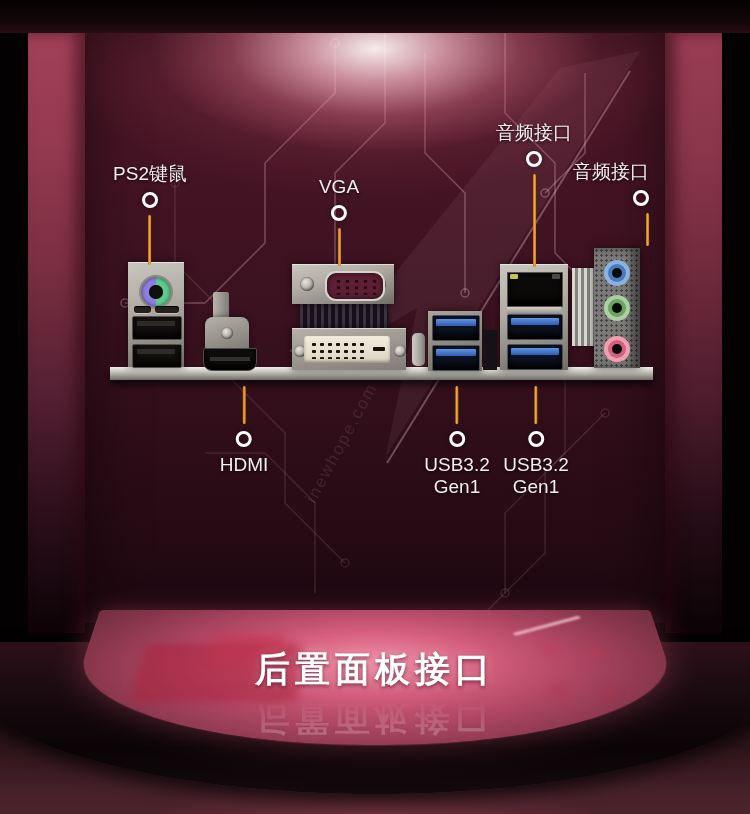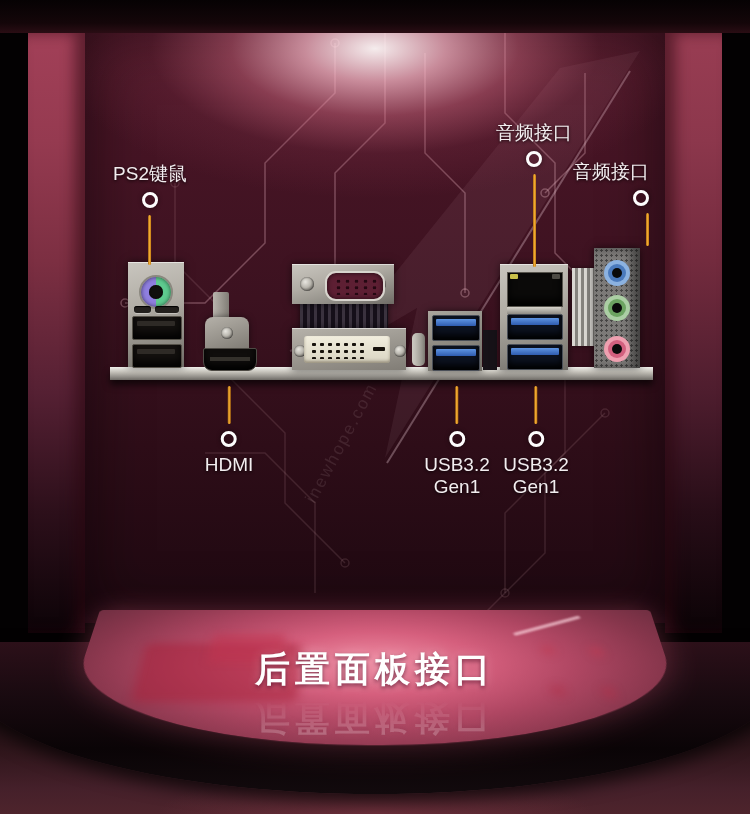--- a/index.html
+++ b/index.html
@@ -249,32 +249,37 @@
           <div class="hole"></div>
       </div>
     </div>
   </div>
 
   <div class="callout" style="left:150px;top:163px;">
     <div class="co-label">PS2键鼠</div>
     <div class="co-circle"></div>
     <div class="co-line" style="height:50px;"></div>
   </div>
+  <div class="callout" style="left:339px;top:176px;">
+    <div class="co-label">VGA</div>
+    <div class="co-circle"></div>
+    <div class="co-line" style="height:38px;"></div>
+  </div>
   <div class="callout" style="left:534px;top:122px;">
     <div class="co-label">音频接口</div>
     <div class="co-circle"></div>
     <div class="co-line" style="height:93px;"></div>
   </div>
   <div class="callout" style="left:611px;top:161px;align-items:flex-end;">
     <div class="co-label">音频接口</div>
     <div class="co-circle"></div>
     <div class="co-line" style="height:33px;"></div>
   </div>
 
-  <div class="callout" style="left:229px;top:386px;">
+  <div class="callout" style="left:244px;top:386px;">
     <div class="co-line" style="height:38px;"></div>
     <div class="co-circle"></div>
     <div class="co-label">HDMI</div>
   </div>
   <div class="callout" style="left:457px;top:386px;">
     <div class="co-line" style="height:38px;"></div>
     <div class="co-circle"></div>
     <div class="co-label">
       <div>USB3.2</div>
       <div>Gen1</div>

